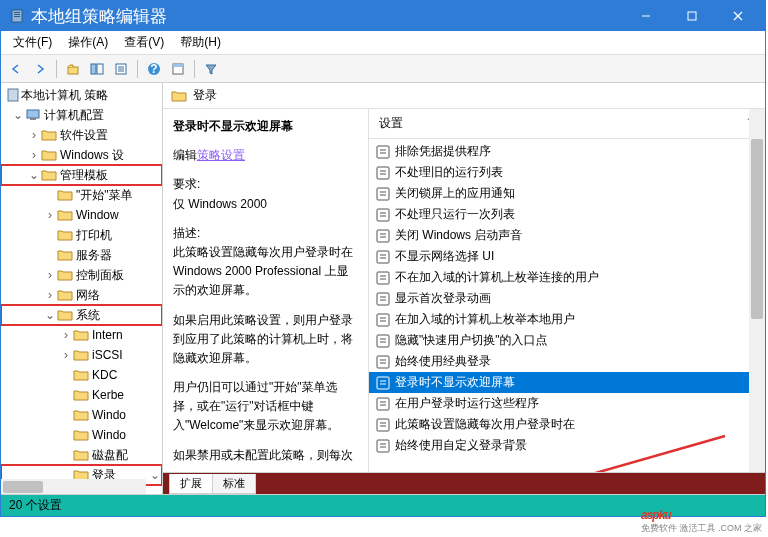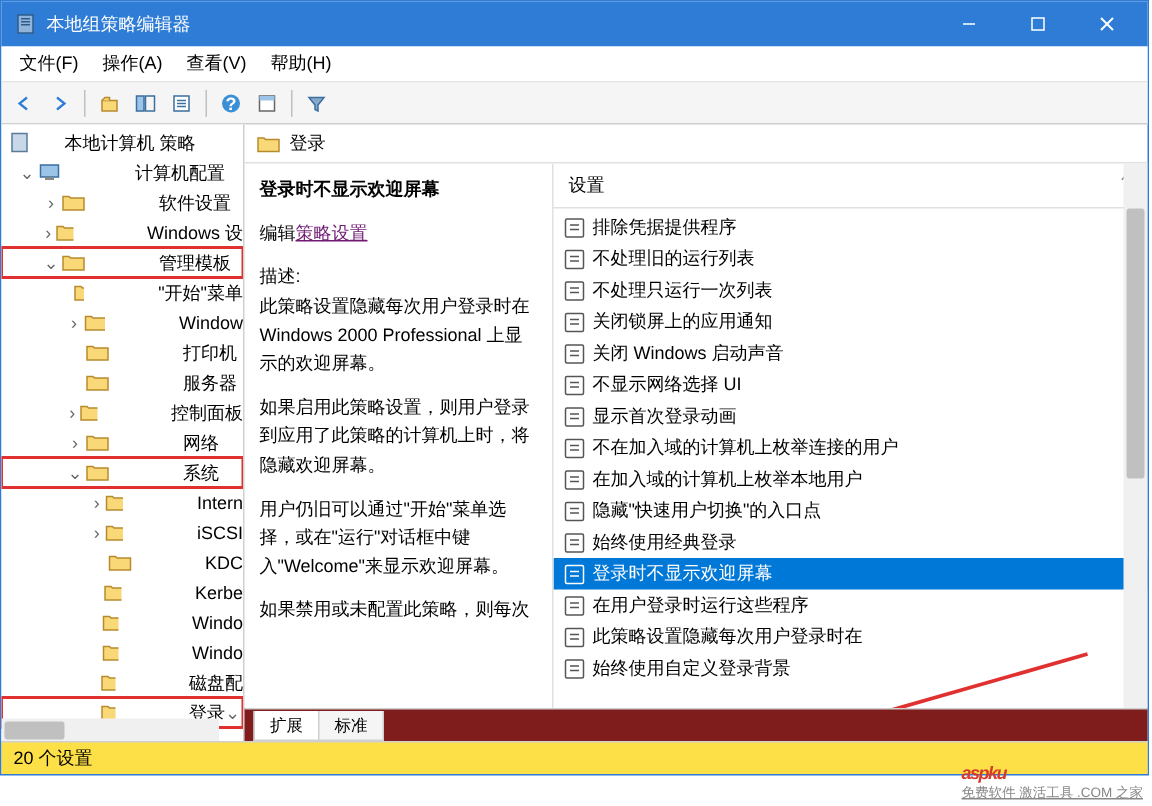--- a/index.html
+++ b/index.html
@@ -1,61 +1,61 @@
 <!DOCTYPE html>
 <html><head>
 <meta charset="utf-8">
 <style>
 * { margin: 0; padding: 0; box-sizing: border-box; font-family: "Microsoft YaHei", "Segoe UI", sans-serif; font-size: 12px; }
 body { background: #fff; width: 768px; height: 537px; position: relative; overflow: hidden; }
 .window { width: 766px; border: 1px solid #2e7cd6; background: #fff; }
 .titlebar { background: #2e7cd6; height: 30px; display: flex; align-items: center; color: #fff; padding: 0 4px; }
 .titlebar .icon { width: 16px; height: 16px; margin: 0 6px 0 4px; }
-.titlebar .title { flex: 1; font-size: 12px; }
+.titlebar .title { flex: 1; font-size: 17px; }
 .titlebar .winbtn { width: 46px; height: 30px; display: flex; align-items: center; justify-content: center; cursor: pointer; }
 .menubar { height: 24px; display: flex; align-items: center; padding: 0 4px; background: #fff; border-bottom: 1px solid #e0e0e0; }
 .menubar .menuitem { padding: 5px 8px; cursor: pointer; }
 .toolbar { height: 28px; display: flex; align-items: center; padding: 2px 4px; background: #f5f5f5; border-bottom: 1px solid #d0d0d0; gap: 2px; }
 .toolbar .tbtn { width: 22px; height: 22px; display: flex; align-items: center; justify-content: center; cursor: pointer; border: 1px solid transparent; }
 .toolbar .sep { width: 1px; height: 18px; background: #c0c0c0; margin: 0 3px; }
 .content { display: flex; height: 411px; }
 .tree-pane { width: 162px; border-right: 1px solid #d0d0d0; overflow: hidden; position: relative; background: #fff; }
 .tree { padding: 2px 0; }
 .tree-node { display: flex; align-items: center; height: 20px; white-space: nowrap; cursor: pointer; }
-.tree-node .lbl { padding-left: 3px; margin-left: 46px; }
+.tree-node .lbl { padding-left: 3px; }
 .expander { width: 14px; display: inline-flex; justify-content: center; color: #666; }
 .folder-ic { width: 16px; height: 14px; display: inline-block; }
 .comp-ic { width: 16px; height: 14px; display: inline-block; }
 .highlight-red { outline: 2px solid #e03030; outline-offset: -1px; }
-.treehdr { display: flex; align-items: center; height: 20px; padding-left: 4px; font-weight: normal; gap: 22px; }
+.treehdr { display: flex; align-items: center; height: 20px; padding-left: 4px; font-weight: normal; }
 .right-pane { flex: 1; display: flex; flex-direction: column; position: relative; }
 .rp-header { display: flex; align-items: center; padding: 4px 8px; border-bottom: 1px solid #e0e0e0; }
 .rp-header .fld { margin-right: 6px; }
 .detail-row { display: flex; flex: 1; overflow: hidden; }
 .detail-left { width: 205px; padding: 8px 10px; font-size: 12px; line-height: 1.6; overflow: hidden; }
 .detail-left .dtitle { font-weight: bold; margin-bottom: 10px; }
-.detail-left .link { color: #701a75; text-decoration: underline; cursor: pointer; }
+.detail-left .link { color: #8b5cf6; text-decoration: underline; cursor: pointer; }
 .detail-left p { margin-bottom: 10px; }
 .settings-pane { flex: 1; border-left: 1px solid #e0e0e0; display: flex; flex-direction: column; position: relative; }
 .settings-hdr { padding: 6px 10px; border-bottom: 1px solid #e0e0e0; display: flex; justify-content: space-between; gap: 16px; }
 .settings-list { flex: 1; overflow-y: auto; padding: 2px 0; }
 .setitem { display: flex; align-items: center; height: 21px; padding: 0 6px; cursor: pointer; }
 .setitem.selected { background: #0078d7; color: #fff; }
 .setitem .sic { width: 16px; height: 16px; margin-right: 4px; flex-shrink: 0; }
 .tabs { height: 22px; border-top: 1px solid #d0d0d0; display: flex; align-items: flex-end; padding-left: 6px; background: #7f1d1d; }
 .tab { padding: 2px 10px; border: 1px solid #d0d0d0; border-top: none; margin-right: -1px; cursor: pointer; background: #f5f5f5; font-size: 11px; }
 .tab.active { background: #fff; }
-.statusbar { height: 22px; border-top: 1px solid #d0d0d0; padding: 2px 8px; display: flex; align-items: center; background: #fde047; }
+.statusbar { height: 22px; border-top: 1px solid #d0d0d0; padding: 2px 8px; display: flex; align-items: center; background: #14b8a6; }
 .scrollbar-v { position: absolute; right: 0; top: 0; bottom: 0; width: 16px; background: #f0f0f0; }
 .scrollbar-v .thumb { position: absolute; left: 2px; right: 2px; background: #c0c0c0; border-radius: 2px; }
 .scrollbar-h { position: absolute; left: 0; right: 16px; bottom: 0; height: 16px; background: #f0f0f0; }
 .scrollbar-h .thumb { position: absolute; top: 2px; bottom: 2px; background: #c0c0c0; border-radius: 2px; }
 .annotation-arrow { position: absolute; pointer-events: none; }
 .watermark { position: absolute; right: 6px; bottom: 2px; font-family: Arial, sans-serif; font-weight: bold; font-style: italic; font-size: 28px; color: #d63a2a; letter-spacing: -1px; }
-.watermark .sub { font-size: 9px; color: #888; font-weight: normal; font-style: normal; display: block; text-align: right; letter-spacing: 0; margin-top: -4px; text-decoration: underline; }
+.watermark .sub { font-size: 9px; color: #888; font-weight: normal; font-style: normal; display: block; text-align: right; letter-spacing: 0; margin-top: -4px; }
 .setting-icon-svg { stroke: #555; fill: none; }
 .setitem.selected .setting-icon-svg { stroke: #fff; }
 </style>
 </head>
 <body>
 
 <div class="window">
   <div class="titlebar">
     <span class="icon">
       <svg width="16" height="16" viewBox="0 0 16 16">
@@ -298,20 +298,21 @@
       <div class="rp-header">
         <svg class="fld" width="16" height="14">
             <path d="M1 3 L5 3 L6 4 L15 4 L15 12 L1 12 Z" fill="#f9d877" stroke="#b88a2e"></path>
           </svg>
         <span>登录</span>
       </div>
       <div class="detail-row">
         <div class="detail-left">
           <div class="dtitle">登录时不显示欢迎屏幕</div>
           <p><span>编辑</span><span class="link">策略设置</span></p>
+          <p><span>要求:</span><br><span>仅 Windows 2000</span></p>
           <p><span>描述:</span><br><span>此策略设置隐藏每次用户登录时在 Windows 2000 Professional 上显示的欢迎屏幕。</span></p>
           <p>如果启用此策略设置，则用户登录到应用了此策略的计算机上时，将隐藏欢迎屏幕。</p>
           <p>用户仍旧可以通过"开始"菜单选择，或在"运行"对话框中键入"Welcome"来显示欢迎屏幕。</p>
           <p>如果禁用或未配置此策略，则每次</p>
         </div>
         <div class="settings-pane">
           <div class="settings-hdr">
             <span>设置</span>
             <span style="color:#888">⌃</span>
           </div>
@@ -331,61 +332,61 @@
                   <line class="setting-icon-svg" x1="5" y1="9" x2="11" y2="9"></line>
                 </svg>
                 <span>不处理旧的运行列表</span>
               </div>
               <div class="setitem">
                 <svg class="sic" viewBox="0 0 16 16">
                   <rect class="setting-icon-svg" x="2" y="2" width="12" height="12" rx="1"></rect>
                   <line class="setting-icon-svg" x1="5" y1="6" x2="11" y2="6"></line>
                   <line class="setting-icon-svg" x1="5" y1="9" x2="11" y2="9"></line>
                 </svg>
+                <span>关闭锁屏上的应用通知</span>
+              </div>
+              <div class="setitem">
+                <svg class="sic" viewBox="0 0 16 16">
+                  <rect class="setting-icon-svg" x="2" y="2" width="12" height="12" rx="1"></rect>
+                  <line class="setting-icon-svg" x1="5" y1="6" x2="11" y2="6"></line>
+                  <line class="setting-icon-svg" x1="5" y1="9" x2="11" y2="9"></line>
+                </svg>
                 <span>不处理只运行一次列表</span>
               </div>
               <div class="setitem">
                 <svg class="sic" viewBox="0 0 16 16">
                   <rect class="setting-icon-svg" x="2" y="2" width="12" height="12" rx="1"></rect>
                   <line class="setting-icon-svg" x1="5" y1="6" x2="11" y2="6"></line>
                   <line class="setting-icon-svg" x1="5" y1="9" x2="11" y2="9"></line>
                 </svg>
-                <span>关闭锁屏上的应用通知</span>
-              </div>
-              <div class="setitem">
-                <svg class="sic" viewBox="0 0 16 16">
-                  <rect class="setting-icon-svg" x="2" y="2" width="12" height="12" rx="1"></rect>
-                  <line class="setting-icon-svg" x1="5" y1="6" x2="11" y2="6"></line>
-                  <line class="setting-icon-svg" x1="5" y1="9" x2="11" y2="9"></line>
-                </svg>
                 <span>关闭 Windows 启动声音</span>
               </div>
               <div class="setitem">
                 <svg class="sic" viewBox="0 0 16 16">
                   <rect class="setting-icon-svg" x="2" y="2" width="12" height="12" rx="1"></rect>
                   <line class="setting-icon-svg" x1="5" y1="6" x2="11" y2="6"></line>
                   <line class="setting-icon-svg" x1="5" y1="9" x2="11" y2="9"></line>
                 </svg>
                 <span>不显示网络选择 UI</span>
               </div>
               <div class="setitem">
                 <svg class="sic" viewBox="0 0 16 16">
                   <rect class="setting-icon-svg" x="2" y="2" width="12" height="12" rx="1"></rect>
                   <line class="setting-icon-svg" x1="5" y1="6" x2="11" y2="6"></line>
                   <line class="setting-icon-svg" x1="5" y1="9" x2="11" y2="9"></line>
                 </svg>
+                <span>不在加入域的计算机上枚举连接的用户</span>
+              </div>
+              <div class="setitem">
+                <svg class="sic" viewBox="0 0 16 16">
+                  <rect class="setting-icon-svg" x="2" y="2" width="12" height="12" rx="1"></rect>
+                  <line class="setting-icon-svg" x1="5" y1="6" x2="11" y2="6"></line>
+                  <line class="setting-icon-svg" x1="5" y1="9" x2="11" y2="9"></line>
+                </svg>
                 <span>显示首次登录动画</span>
-              </div>
-              <div class="setitem">
-                <svg class="sic" viewBox="0 0 16 16">
-                  <rect class="setting-icon-svg" x="2" y="2" width="12" height="12" rx="1"></rect>
-                  <line class="setting-icon-svg" x1="5" y1="6" x2="11" y2="6"></line>
-                  <line class="setting-icon-svg" x1="5" y1="9" x2="11" y2="9"></line>
-                </svg>
-                <span>不在加入域的计算机上枚举连接的用户</span>
               </div>
               <div class="setitem">
                 <svg class="sic" viewBox="0 0 16 16">
                   <rect class="setting-icon-svg" x="2" y="2" width="12" height="12" rx="1"></rect>
                   <line class="setting-icon-svg" x1="5" y1="6" x2="11" y2="6"></line>
                   <line class="setting-icon-svg" x1="5" y1="9" x2="11" y2="9"></line>
                 </svg>
                 <span>在加入域的计算机上枚举本地用户</span>
               </div>
               <div class="setitem">

